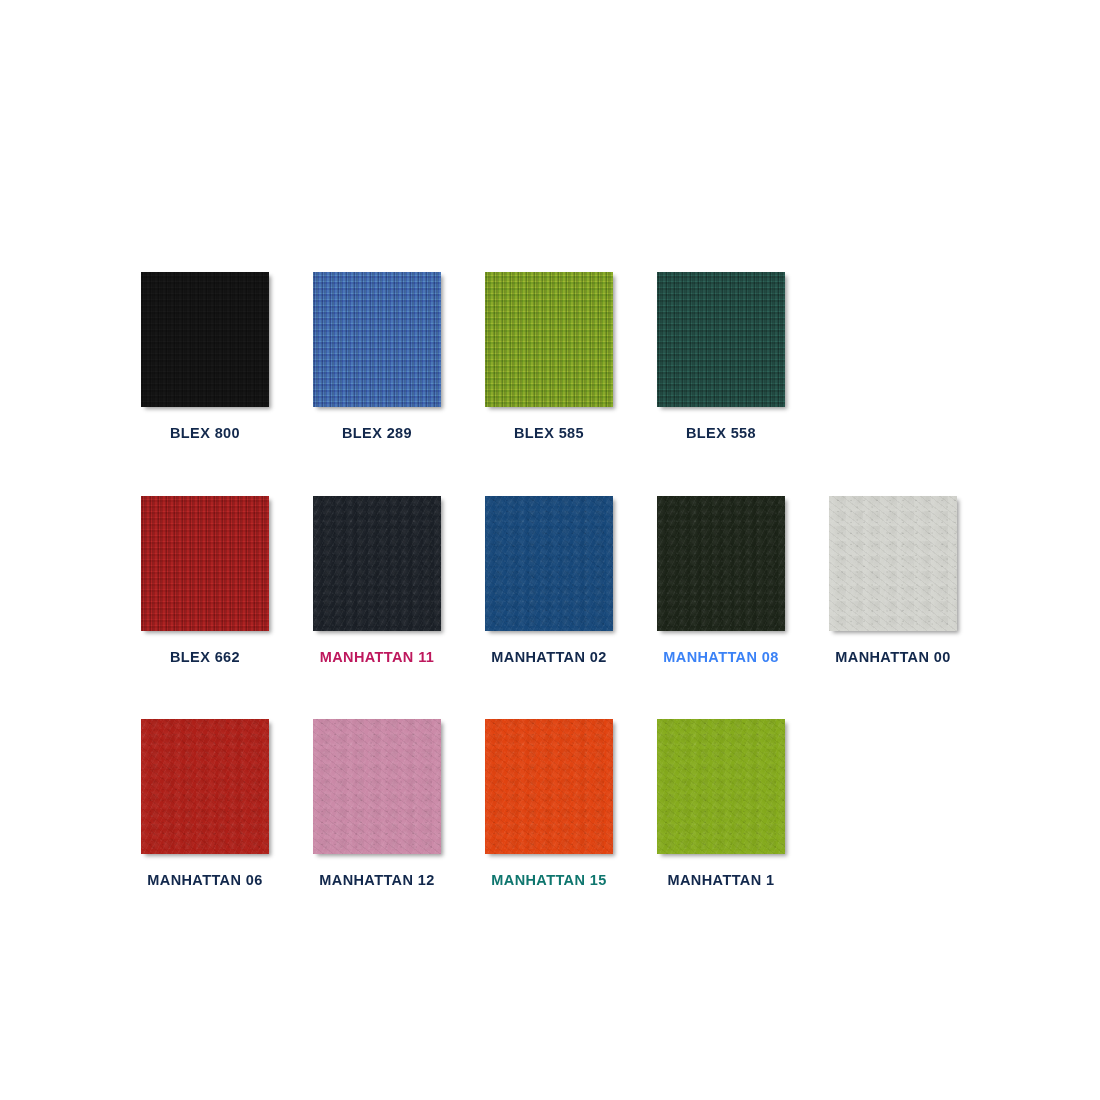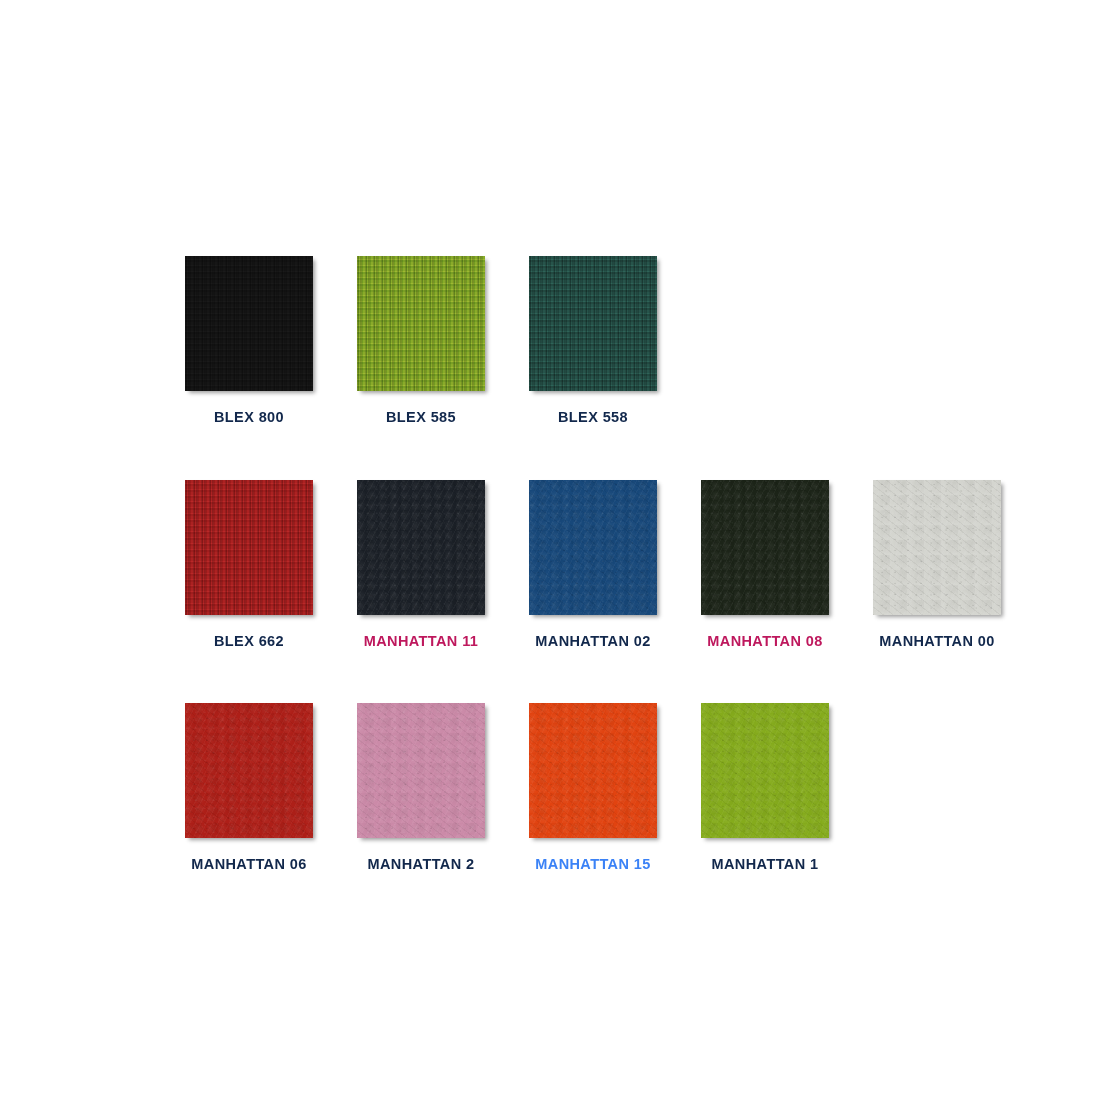--- a/index.html
+++ b/index.html
@@ -13,23 +13,22 @@
     height: 1100px;
     font-family: "Liberation Sans", sans-serif;
     -webkit-font-smoothing: antialiased;
     overflow: hidden;
     position: relative;
   }
 
   #swatch-board {
     position: absolute;
     left: 140px;
-    top: 256px;
+    top: 272px;
     width: 820px;
-    margin-left: 44px;
   }
 
   .swatch-row {
     display: flex;
     flex-direction: row;
     justify-content: flex-start;
     align-items: flex-start;
     margin-bottom: 55px;
   }
   .swatch-row:last-child { margin-bottom: 0; }
@@ -165,20 +164,26 @@
 <div id="swatch-board">
 
   <div class="swatch-row">
     <div class="swatch-cell">
       <div class="swatch-tile tex-fabric" style="background-color: rgb(22, 22, 22);">
           <span class="weave"></span>
         </div>
       <div class="swatch-label" style="color: rgb(18, 40, 76);">BLEX 800</div>
     </div>
     <div class="swatch-cell">
+      <div class="swatch-tile tex-fabric" style="background-color: rgb(74, 118, 184);">
+          <span class="weave"></span>
+        </div>
+      <div class="swatch-label" style="color: rgb(18, 40, 76);">BLEX 289</div>
+    </div>
+    <div class="swatch-cell">
       <div class="swatch-tile tex-fabric" style="background-color: rgb(138, 171, 42);">
           <span class="weave"></span>
         </div>
       <div class="swatch-label" style="color: rgb(18, 40, 76);">BLEX 585</div>
     </div>
     <div class="swatch-cell">
       <div class="swatch-tile tex-fabric" style="background-color: rgb(39, 84, 75);">
           <span class="weave"></span>
         </div>
       <div class="swatch-label" style="color: rgb(18, 40, 76);">BLEX 558</div>
@@ -201,48 +206,48 @@
     <div class="swatch-cell">
       <div class="swatch-tile tex-leather" style="background-color: rgb(23, 72, 122);">
           <span class="weave"></span>
         </div>
       <div class="swatch-label" style="color: rgb(18, 40, 76);">MANHATTAN 02</div>
     </div>
     <div class="swatch-cell">
       <div class="swatch-tile tex-leather" style="background-color: rgb(28, 36, 24);">
           <span class="weave"></span>
         </div>
-      <div class="swatch-label" style="color: #be185d;">MANHATTAN 08</div>
+      <div class="swatch-label" style="color: #3b82f6;">MANHATTAN 08</div>
     </div>
     <div class="swatch-cell">
       <div class="swatch-tile tex-leather" style="background-color: rgb(212, 213, 207);">
           <span class="weave"></span>
         </div>
       <div class="swatch-label" style="color: rgb(18, 40, 76);">MANHATTAN 00</div>
     </div>
   </div>
 
   <div class="swatch-row">
     <div class="swatch-cell">
       <div class="swatch-tile tex-leather" style="background-color: rgb(174, 31, 24);">
           <span class="weave"></span>
         </div>
       <div class="swatch-label" style="color: rgb(18, 40, 76);">MANHATTAN 06</div>
     </div>
     <div class="swatch-cell">
       <div class="swatch-tile tex-leather" style="background-color: rgb(203, 138, 168);">
           <span class="weave"></span>
         </div>
-      <div class="swatch-label" style="color: rgb(18, 40, 76);">MANHATTAN 2</div>
+      <div class="swatch-label" style="color: rgb(18, 40, 76);">MANHATTAN 12</div>
     </div>
     <div class="swatch-cell">
       <div class="swatch-tile tex-leather" style="background-color: rgb(225, 67, 16);">
           <span class="weave"></span>
         </div>
-      <div class="swatch-label" style="color: #3b82f6;">MANHATTAN 15</div>
+      <div class="swatch-label" style="color: #0f766e;">MANHATTAN 15</div>
     </div>
     <div class="swatch-cell">
       <div class="swatch-tile tex-leather" style="background-color: rgb(133, 171, 28);">
           <span class="weave"></span>
         </div>
       <div class="swatch-label" style="color: rgb(18, 40, 76);">MANHATTAN 1</div>
     </div>
   </div>
 
 </div>

